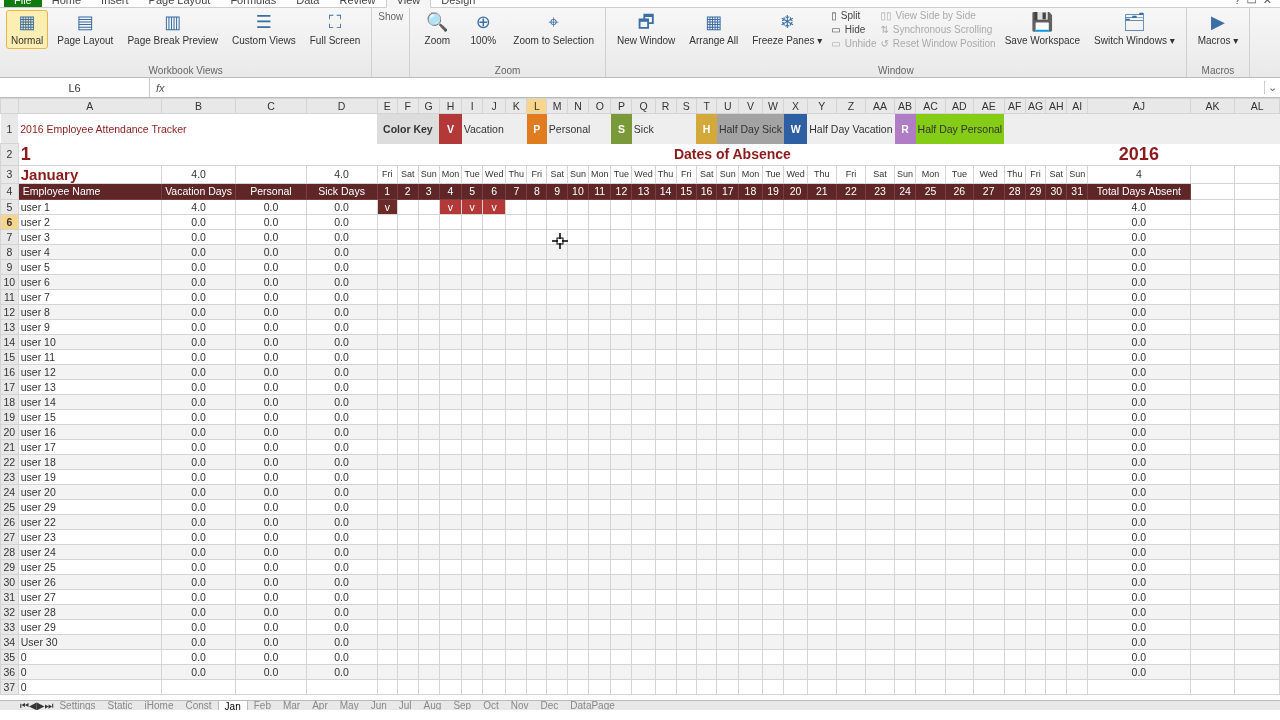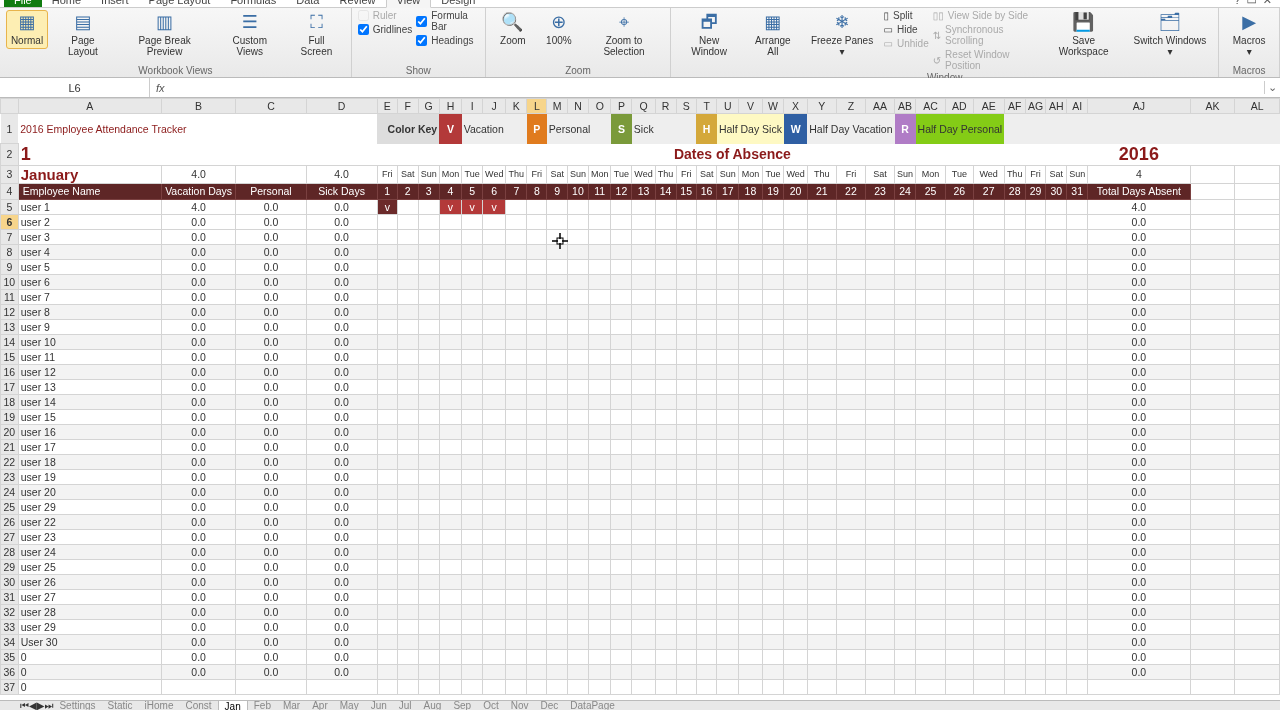--- a/index.html
+++ b/index.html
@@ -107,42 +107,20 @@
       <div class="rbtn">
           <span class="ricon">⛶</span>
           <span>Full
 Screen</span>
         </div>
     </div>
     <div class="rgroup-label">Workbook Views</div>
   </div>
 
   <div class="rgroup">
-    <div class="rgroup-body">
-      <div class="rcheck-col">
-        <label class="rcheck disabled">
-            <input type="checkbox" disabled="" style="">
-            <span>Ruler</span>
-          </label>
-        <label class="rcheck">
-            <input type="checkbox" checked="" style="">
-            <span>Gridlines</span>
-          </label>
-      </div>
-      <div class="rcheck-col">
-        <label class="rcheck">
-            <input type="checkbox" checked="" style="">
-            <span>Formula Bar</span>
-          </label>
-        <label class="rcheck">
-            <input type="checkbox" checked="" style="">
-            <span>Headings</span>
-          </label>
-      </div>
-    </div>
     <div class="rgroup-label">Show</div>
   </div>
 
   <div class="rgroup">
     <div class="rgroup-body">
       <div class="rbtn">
           <span class="ricon">🔍</span>
           <span>Zoom</span>
         </div>
       <div class="rbtn">
@@ -319,29 +297,29 @@
           <th class="">AI</th>
           <th class="">AJ</th>
           <th class="">AK</th>
           <th class="">AL</th>
         </tr>
       </thead>
       <tbody>
         <tr class="title-row">
           <td class="rowhead">1</td>
           <td class="title-cell" colspan="4">2016 Employee Attendance Tracker</td>
-          <td colspan="3" class="body" style="text-align:right;padding-left:6px;font-weight:600;background:#ddd">Color Key</td>
+          <td colspan="3" class="body" style="text-align:left;padding-left:6px;font-weight:600;background:#ddd">Color Key</td>
           <td class="key-box body" style="background:#b33939">V</td>
           <td colspan="3" class="keylabel body" style="background:#eee">Vacation</td>
           <td class="key-box body" style="background:#e07b1e">P</td>
           <td colspan="3" class="keylabel body" style="background:#eee">Personal</td>
           <td class="key-box body" style="background:#7a9a3a">S</td>
           <td colspan="3" class="keylabel body" style="background:#eee">Sick</td>
           <td class="key-box body" style="background:#d4a83a">H</td>
-          <td colspan="3" class="keylabel body" style="background:#fef9c3">Half Day Sick</td>
+          <td colspan="3" class="keylabel body" style="background:#a3a3a3">Half Day Sick</td>
           <td class="key-box body" style="background:#2f5fa3">W</td>
           <td colspan="3" class="keylabel body" style="background:#eee">Half Day Vacation</td>
           <td class="key-box body" style="background:#b07cc6">R</td>
           <td colspan="3" class="keylabel body" style="background:#84cc16">Half Day Personal</td>
           <td colspan="7" class="body" style="background:#eee"></td>
         </tr>
         <tr>
           <td class="rowhead">2</td>
           <td class="body" style="font-size:18px;font-weight:600;color:#8b1a1a;border:none">1</td>
           <td class="body" colspan="3" style="border:none"></td>

